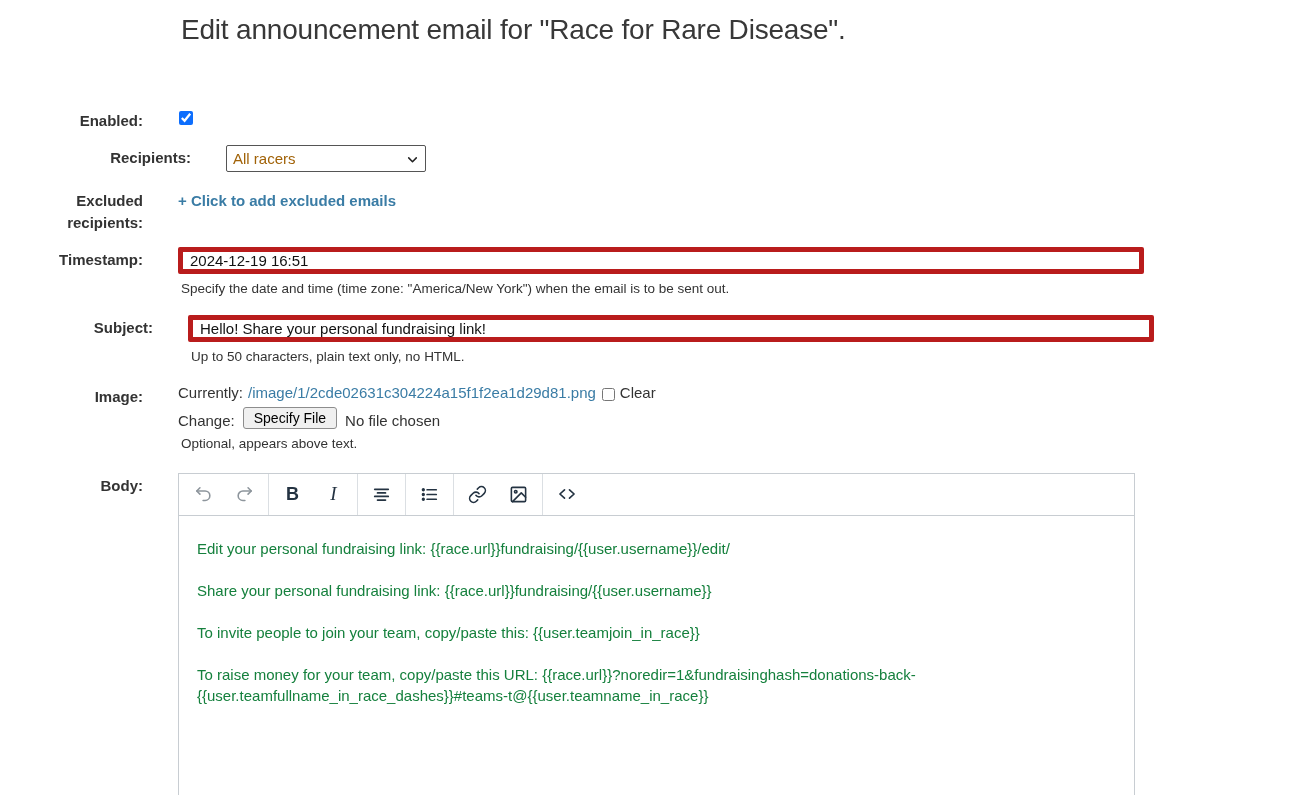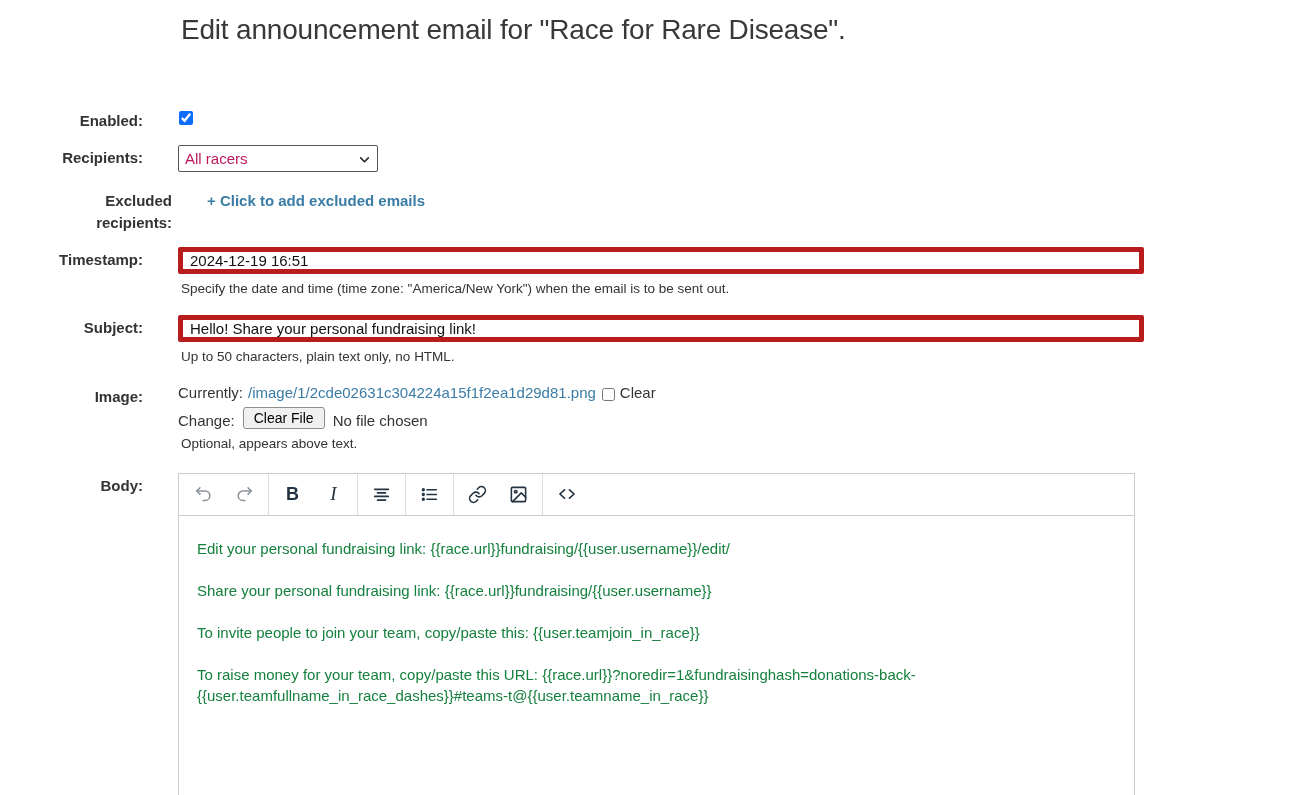--- a/index.html
+++ b/index.html
@@ -19,36 +19,36 @@
     display: grid;
     grid-template-columns: 143px 1fr;
     column-gap: 35px;
     align-items: start;
   }
   .form-row .lbl {
     font-weight: 700; text-align: right; line-height: 1.45; padding-top: 2px;
     color: #333;
   }
   .row-enabled   { margin-bottom: 13px; }
-  .row-recipients{ margin-bottom: 16px; }
-  .row-excluded  { margin-bottom: 14px; margin-left: 29px; }
+  .row-recipients{ margin-bottom: 16px; padding-left: 48px; }
+  .row-excluded  { margin-bottom: 14px; }
   .row-timestamp { margin-bottom: 17px; }
-  .row-subject   { margin-bottom: 19px; }
+  .row-subject   { margin-bottom: 19px; padding-left: 10px; }
   .row-image     { margin-bottom: 20px; }
 
   input[type="checkbox"].big {
     width: 14px; height: 14px; margin: 3px 0 0 1px;
     accent-color: #0d6efd;
   }
   .select-wrap { position: relative; width: 200px; }
   select.recipients {
     appearance: none; -webkit-appearance: none;
     width: 100%; height: 27px;
     border: 1px solid #555; border-radius: 2px;
-    background: #fff; color: #be185d;
+    background: #fff; color: #a16207;
     font-family: "Liberation Sans", sans-serif;
     font-size: 15px; padding: 1px 24px 1px 6px;
   }
   .select-wrap .chev {
     position: absolute; right: 7px; top: 7px; pointer-events: none;
     color: #222;
   }
   a.add-link, a.file-link {
     color: #3a7ca5; text-decoration: none;
   }
@@ -157,21 +157,21 @@
     <label class="lbl">Image:</label>
     <div>
       <div class="img-line">
         <span class="pre">Currently:</span>
         <a href="#" class="file-link">/image/1/2cde02631c304224a15f1f2ea1d29d81.png</a>
         <input type="checkbox" class="small" style="">
         <span>Clear</span>
       </div>
       <div class="img-line">
         <span>Change:</span>
-        <button type="button" class="file-btn">Clear File</button>
+        <button type="button" class="file-btn">Specify File</button>
         <span>No file chosen</span>
       </div>
       <div class="help" style="margin-top:3px">Optional, appears above text.</div>
     </div>
   </div>
 
   <div class="form-row row-body">
     <label class="lbl">Body:</label>
     <div class="editor">
       <div class="toolbar">

